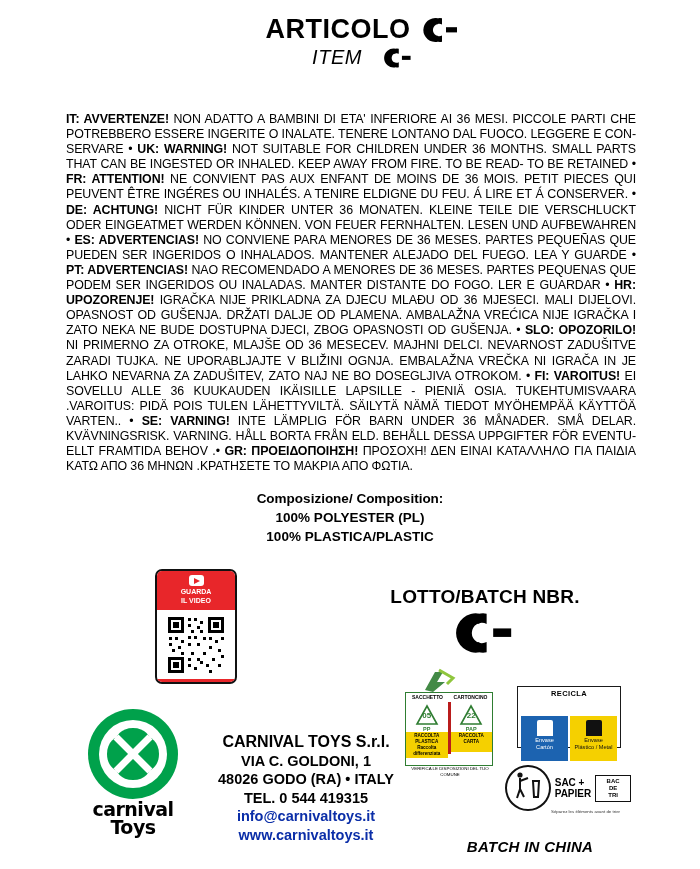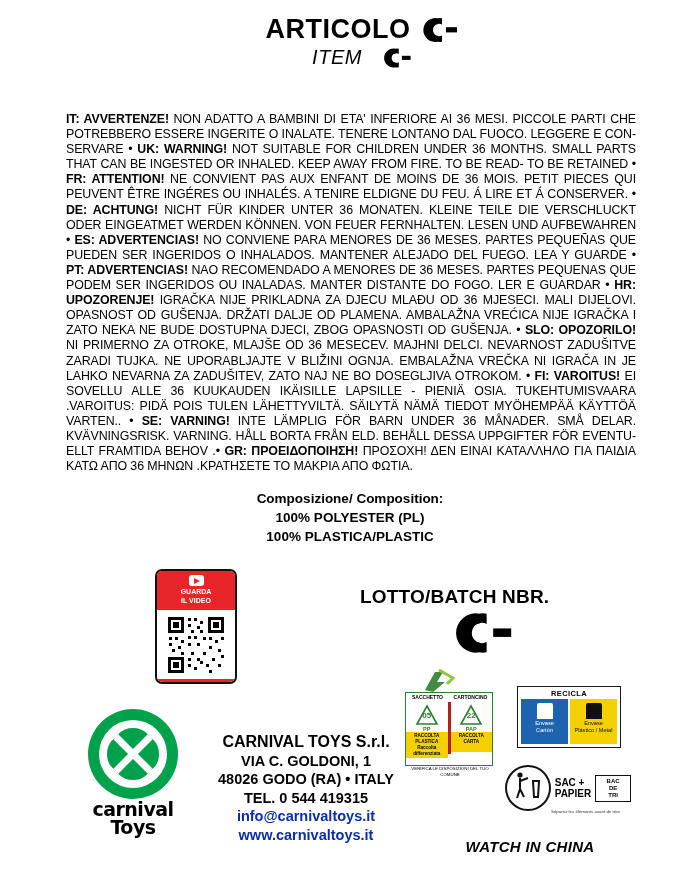--- a/index.html
+++ b/index.html
@@ -133,20 +133,21 @@
     font-weight: bold;
     padding: 3px 0 4px;
   }
 
   
   .lotto {
     position: absolute;
     left: 360px;
     top: 586px;
     width: 250px;
+    text-align: center;
     font-weight: bold;
     font-size: 19px;
     letter-spacing: 0.2px;
   }
   .lotto-ce {
     position: absolute;
     left: 360px;
     top: 610px;
     width: 250px;
     display: flex;
@@ -261,21 +262,21 @@
     left: 112px; top: 8px;
     width: 104px; height: 62px;
     border: 1px solid #1a1a1a;
     box-sizing: border-box;
     background: #fff;
   }
   .rec-box2 .title {
     font-size: 7.5px;
     font-weight: bold;
     text-align: center;
-    padding: 2px 0 1px;
+    padding: 2px 0 18px;
     letter-spacing: 0.4px;
   }
   .bins {
     display: flex;
     gap: 2px;
     padding: 0 3px;
   }
   .bin {
     flex: 1;
     text-align: center;
@@ -553,13 +554,13 @@
     </div>
     <div class="bac">
       <div>BAC</div>
       <div>DE</div>
       <div>TRI</div>
     </div>
     <div class="sac-sub">Séparez les éléments avant de trier</div>
   </div>
 </div>
 
-<div class="made-in">WATCH IN CHINA</div>
+<div class="made-in">BATCH IN CHINA</div>
 
 </body></html>

